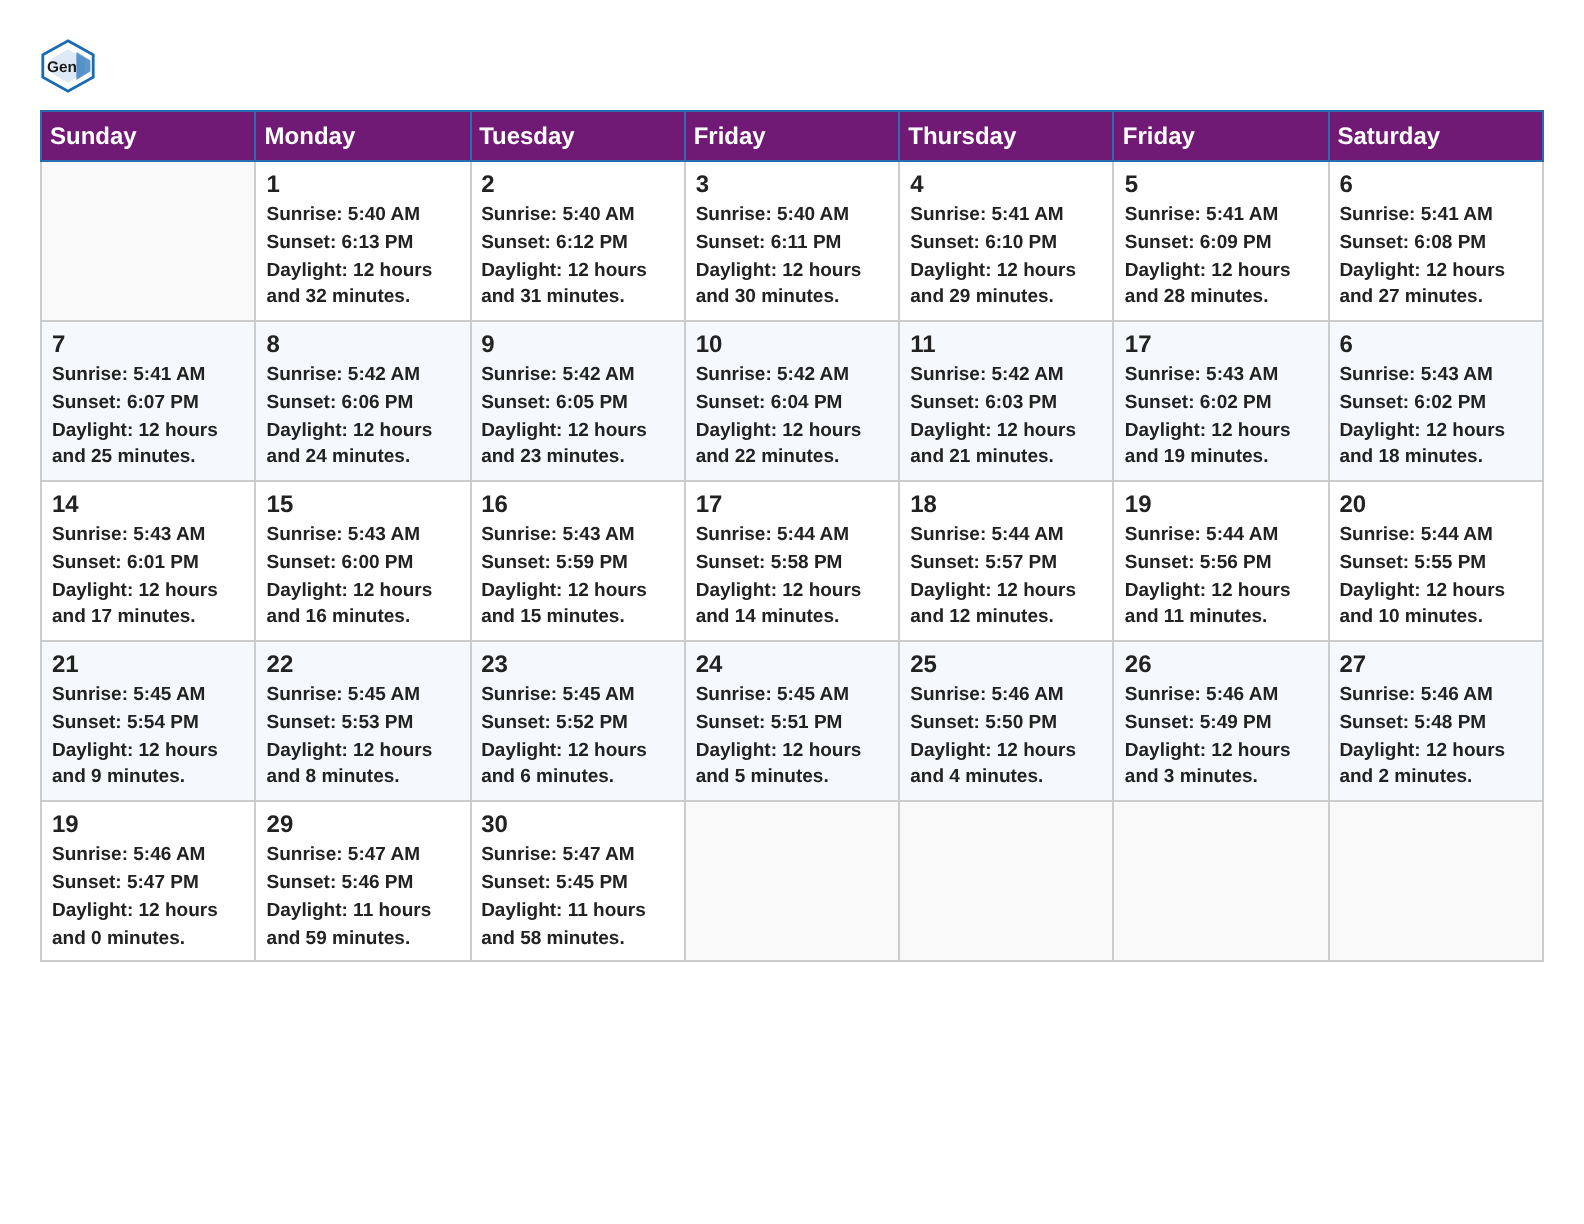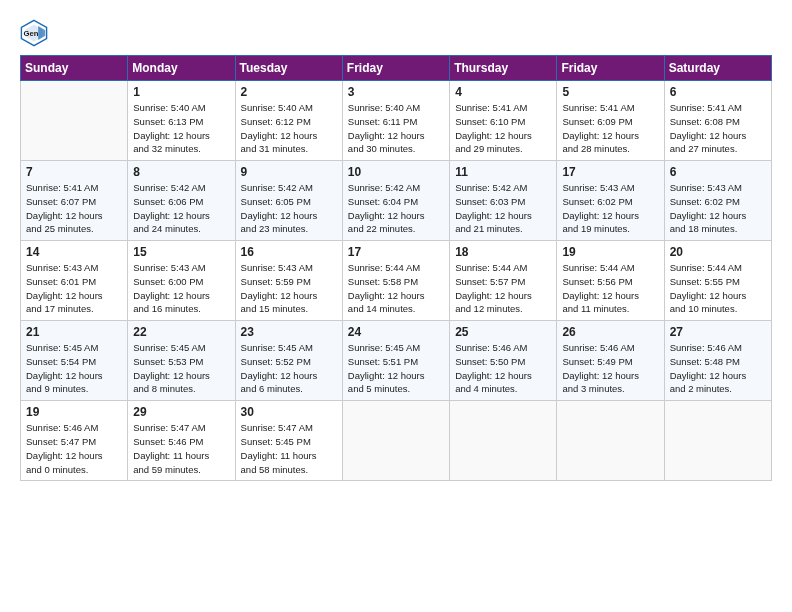--- a/index.html
+++ b/index.html
@@ -73,20 +73,21 @@
     .day-num {
       font-size: 12px;
       font-weight: bold;
       display: block;
       margin-bottom: 2px;
     }
     .day-info {
       font-size: 9.5px;
       line-height: 1.45;
       color: #222;
+      font-weight: bold;
     }
     .empty-cell {
       background: #f9f9f9 !important;
     }
   </style>
 </head>
 <body>
 
 <div class="container">
   <div class="header-row">

